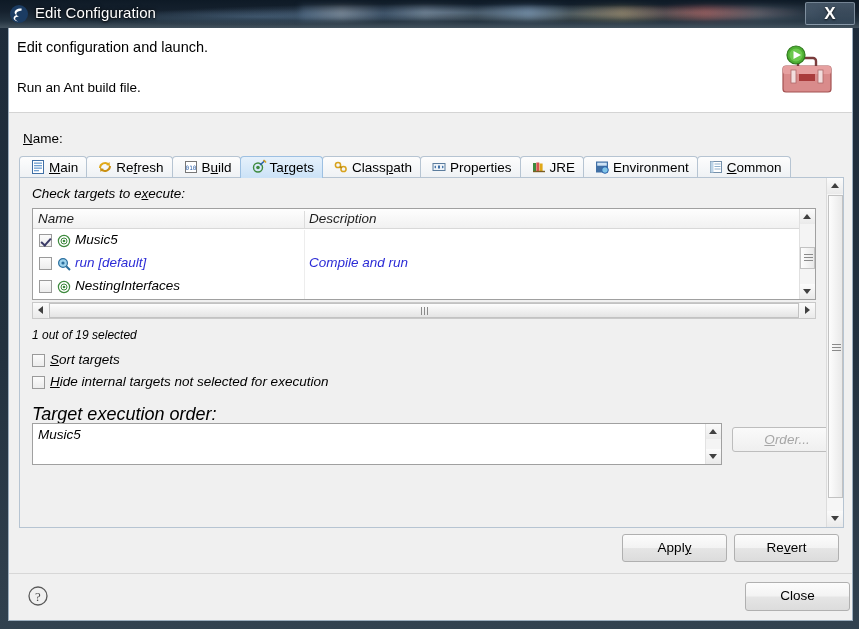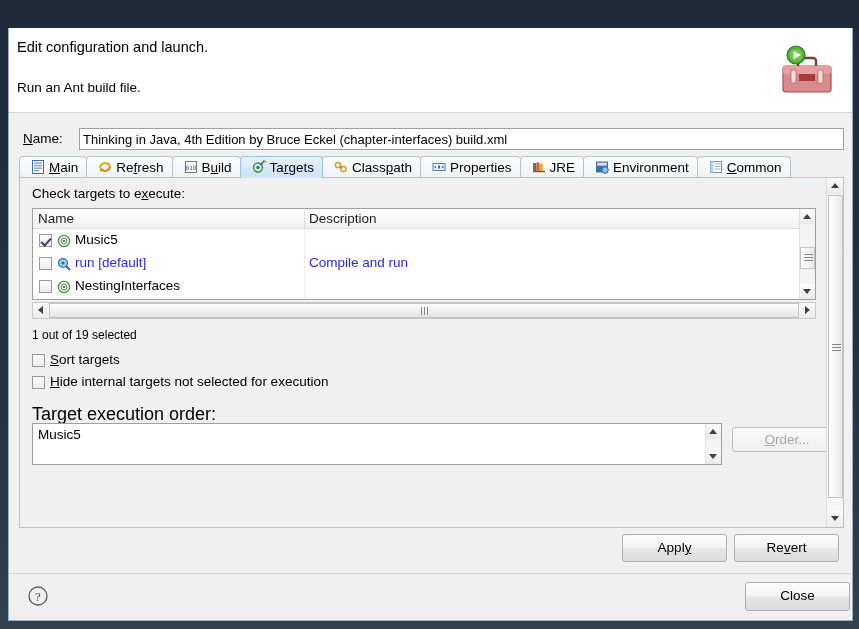--- a/index.html
+++ b/index.html
@@ -125,20 +125,21 @@
 
   
   .panel {
     position: absolute; left: 10px; top: 149px; width: 825px; height: 351px;
     border: 1px solid #b6c4d2;
     background: #f0f0f0;
   }
   .panel-inner {
     position: absolute; left: 0; top: 0; width: 807px; height: 349px;
     overflow: hidden;
+    font-style: italic;
   }
   .lbl-check {
     position: absolute; left: 12px; top: 8px; font-size: 13.5px;
   }
 
   
   .tablewrap {
     position: absolute; left: 12px; top: 30px; width: 784px; height: 92px;
     border: 1px solid #a0a0a0; background: #fff;
   }
@@ -293,20 +294,32 @@
     font-size: 13.5px; line-height: 26px; text-align: center; cursor: pointer;
   }
   .btn-run u, .btn-close u { text-decoration: underline; }
   u.mn { text-decoration: underline; }
 </style>
 </head>
 <body>
 
 <div class="window">
 
+  <div class="titlebar">
+    <div class="tb-glass"></div>
+    <div class="tb-blurbar"></div>
+    <div class="tb-icon">
+      <svg width="20" height="20" viewBox="0 0 20 20">
+        <circle cx="10" cy="10" r="9" fill="#1b3c63"></circle>
+        <path d="M12.6 4.6c-3.2-.7-6.2.8-6.9 3.2-.4 1.5.4 2.6 1.9 3.2-1.5.4-2.6 1.3-2.9 2.5-.5 2 1.5 3.6 4.4 3.9-2-.7-3.2-1.9-2.9-3.1.3-1.2 1.9-1.9 3.8-1.9-1.8-.5-2.9-1.6-2.6-2.9.3-1.5 2.4-2.5 5.2-2.9z" fill="#ffffff"></path>
+      </svg>
+    </div>
+    <div class="tb-title">Edit Configuration</div>
+    <div class="tb-close">X</div>
+  </div>
 
   <div class="dialog">
 
     <div class="header">
       <div class="header-title">Edit configuration and launch.</div>
       <div class="header-sub">Run an Ant build file.</div>
       <div class="header-icon">
         <svg width="64" height="62" viewBox="0 0 64 62">
 
           <rect x="9" y="26" width="48" height="26" rx="3" fill="#d98b8b" stroke="#a35252" stroke-width="1.2"></rect>
@@ -320,21 +333,20 @@
 
           <circle cx="22" cy="15" r="9" fill="#4fae33" stroke="#2e7a1c" stroke-width="1.2"></circle>
           <circle cx="22" cy="15" r="6.5" fill="#6cc94d"></circle>
           <polygon points="19.5,11 27,15 19.5,19" fill="#ffffff"></polygon>
         </svg>
       </div>
     </div>
 
     <div class="name-row">
       <div class="name-label"><u class="mn">N</u>ame:</div>
-      <input class="name-field" type="text" value="Thinking in Java, 4th Edition by Bruce Eckel (chapter-interfaces) build.xml" style="">
     </div>
 
     <div class="tabstrip">
 
       <div class="tab">
         <span class="ticon">
           <svg width="16" height="16" viewBox="0 0 16 16">
             <rect x="2.5" y="1.5" width="11" height="13" fill="#fff" stroke="#3f6fa5"></rect>
             <rect x="4" y="3.5" width="8" height="1.3" fill="#6f9fd0"></rect>
             <rect x="4" y="6" width="8" height="1.3" fill="#6f9fd0"></rect>

